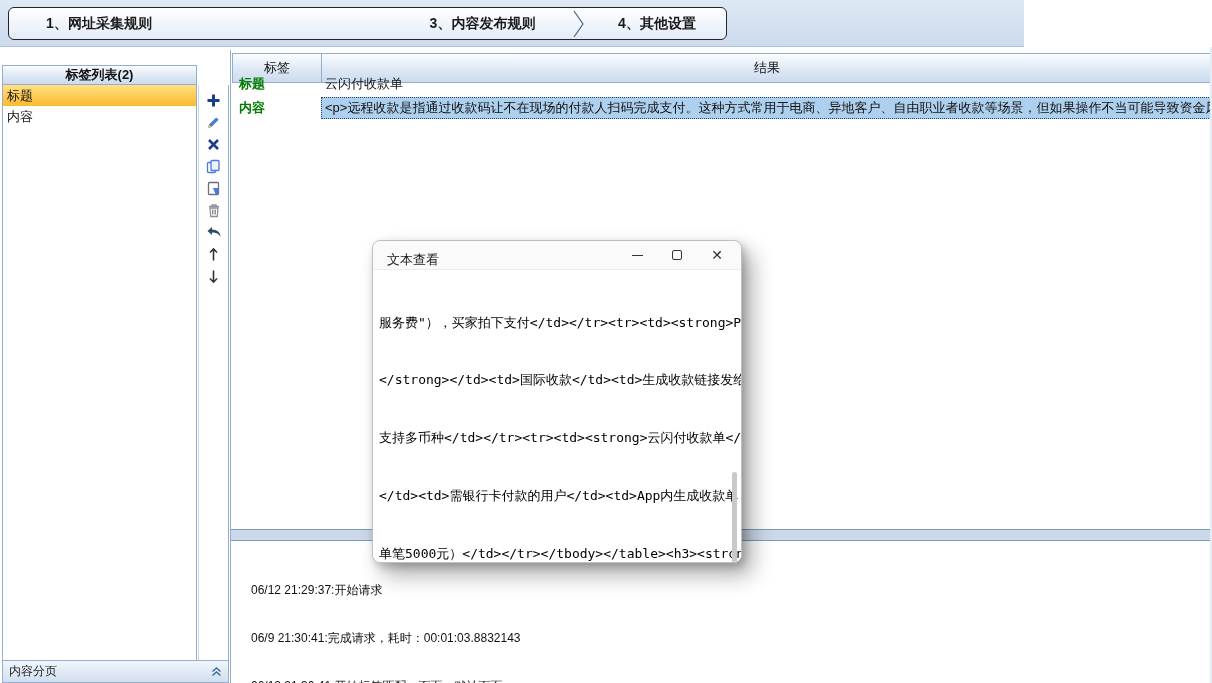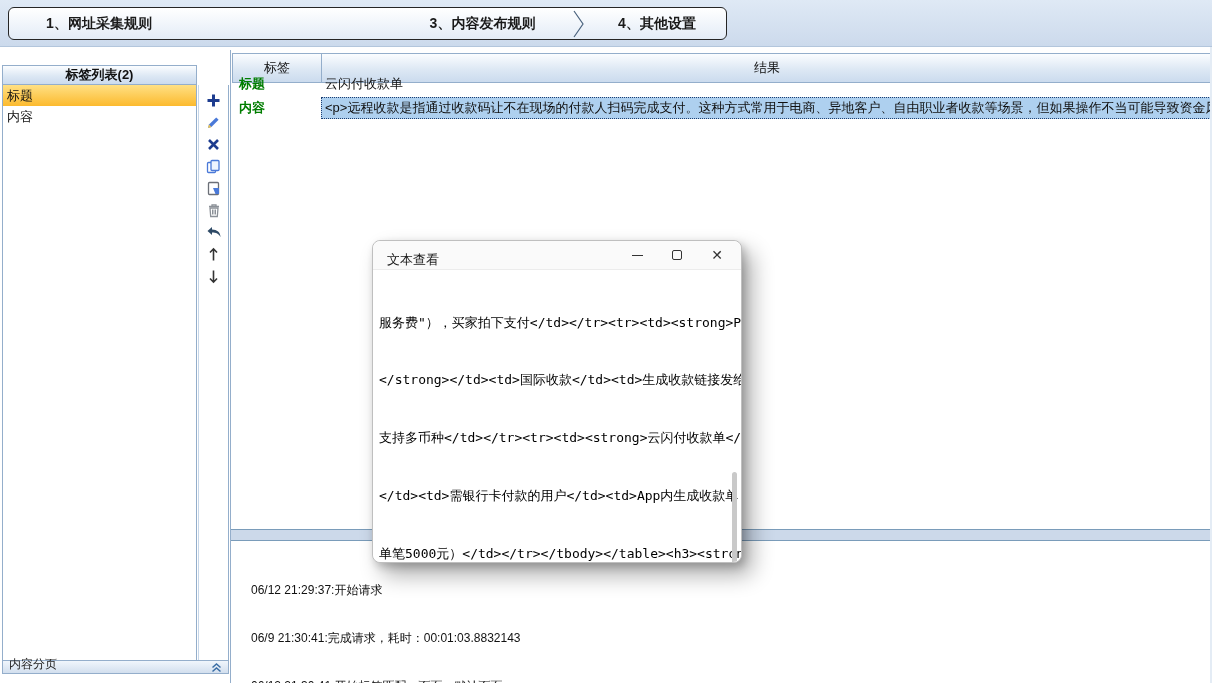--- a/index.html
+++ b/index.html
@@ -1,20 +1,20 @@
 <!DOCTYPE html>
 <html><head>
 <meta charset="utf-8">
 <style>
   * { margin:0; padding:0; box-sizing:border-box; }
   html,body { width:1212px; height:683px; overflow:hidden; }
   body { font-family:"Liberation Sans", sans-serif; background:#fff; position:relative; font-size:13px; color:#111; }
 
   
-  .tabbar { position:absolute; left:0; top:0; width:1212px; height:47px;
+  .tabbar { position:absolute; left:0; top:0; width:1024px; height:47px;
             background:linear-gradient(#dfe9f5,#ccdaec); border-bottom:1px solid #b3c6dc; }
   .tabwrap { position:absolute; left:8px; top:7px; width:719px; height:33px;
              background:linear-gradient(#ffffff,#e3ecf7);
              border:1px solid #252525; border-radius:6px; }
   .tablabel { position:absolute; top:0; height:31px; display:flex; align-items:center; justify-content:center;
               font-size:14px; font-weight:600; color:#1a1a1a; cursor:pointer; }
   .tab1 { left:0; width:180px; }
   .tab3 { left:382px; width:183px; }
   .tab4 { left:579px; width:138px; }
   .tab-active { left:178px; width:204px; height:31px;
@@ -30,23 +30,23 @@
   .ops-hdr  { position:absolute; left:196px; top:0; width:31px; font-weight:normal;margin-top:28px; }
   .list-body { position:absolute; left:0; top:20px; width:195px; height:586px; background:#fff;
                border:1px solid #94aecb; border-top:none; }
   .ops-body  { position:absolute; left:196px; top:20px; width:31px; height:586px; background:#fff;
                border-right:1px solid #94aecb; border-left:1px solid #c6d6e8;
                display:flex; flex-direction:column; align-items:center; padding-top:6px; gap:4px; }
   .litem { height:21px; line-height:21px; padding-left:4px; font-size:13px; cursor:pointer; }
   .litem.sel { background:linear-gradient(#ffe084,#fcba2e); }
   .opbtn { width:20px; height:18px; display:flex; align-items:center; justify-content:center; cursor:pointer; }
 
-  .bottombar { position:absolute; left:2px; top:660px; width:227px; height:14px;
+  .bottombar { position:absolute; left:2px; top:660px; width:227px; height:23px;
                background:linear-gradient(#f0f6fc,#d2dfee); border:1px solid #94aecb;
-               display:flex; align-items:flex-end; font-size:12px; padding:0 6px; color:#222; }
+               display:flex; align-items:center; font-size:12px; padding:0 6px; color:#222; }
   .bottombar .lbl { flex:1; }
 
   
   .main { position:absolute; left:230px; top:50px; width:982px; height:633px; border-left:1px solid #94aecb; }
   .thead { position:absolute; left:1px; top:3px; width:981px; height:30px; display:flex; }
   .th { background:linear-gradient(#fbfdff,#dde8f4 55%,#cbdbee); border:1px solid #94aecb;
         display:flex; align-items:center; justify-content:center; font-size:13px; }
   .th-tag { width:89px; border-right:none; }
   .th-result { flex:1; }
   .trow { position:absolute; left:1px; width:981px; height:22px; display:flex; align-items:center; }

